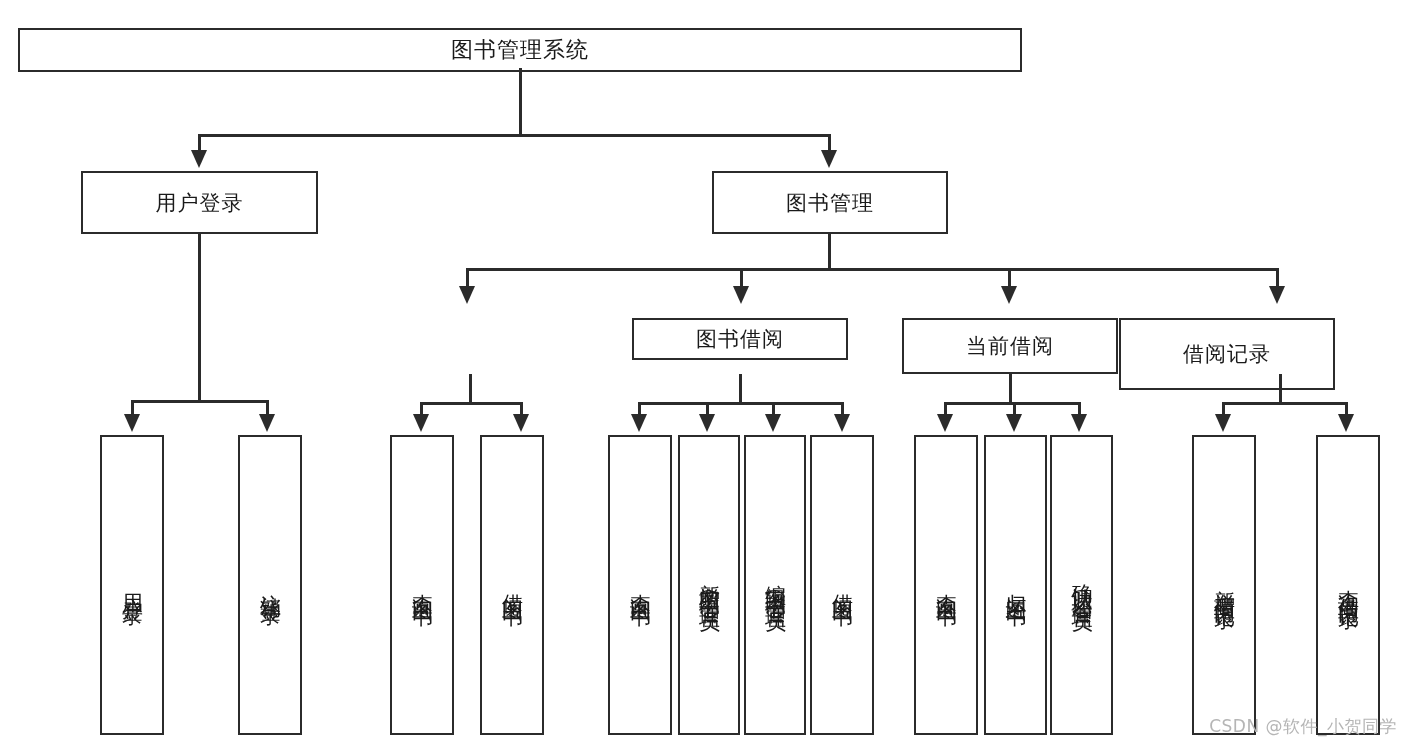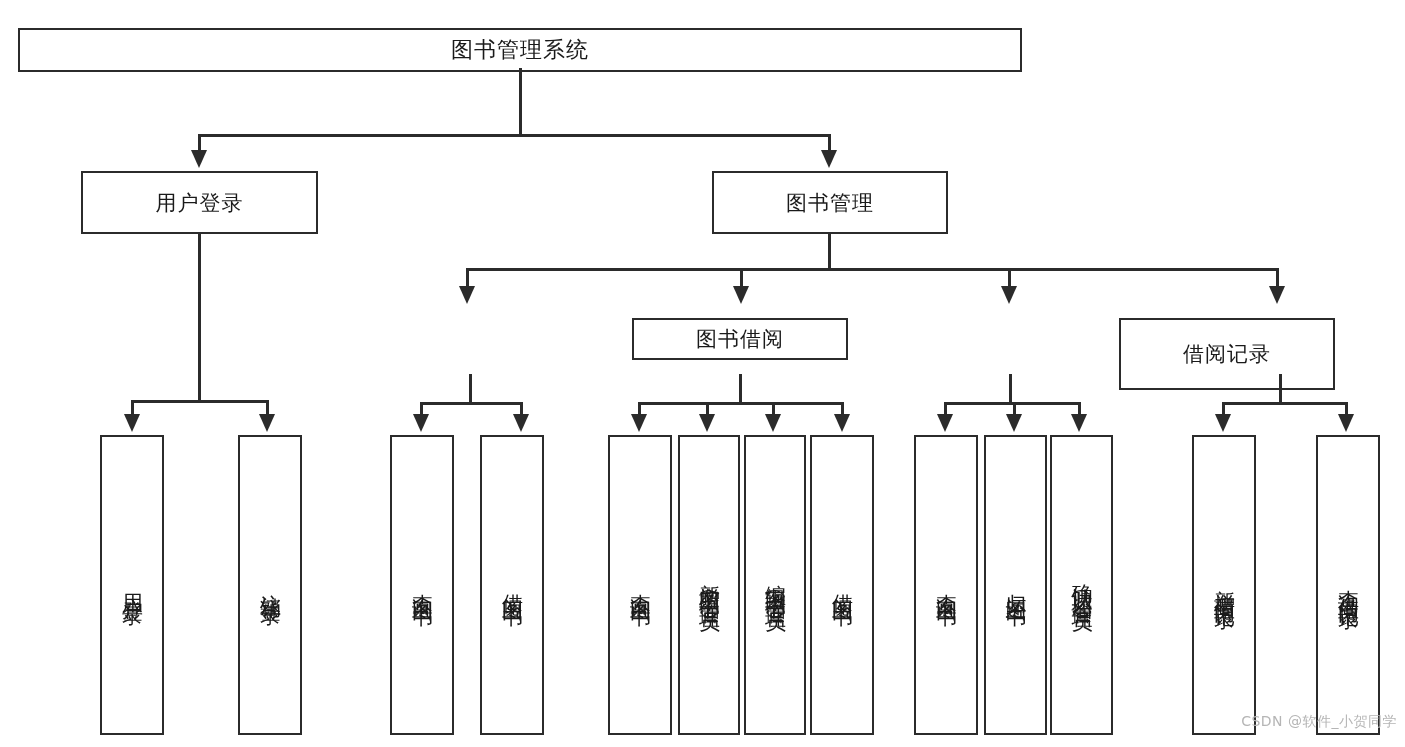--- a/index.html
+++ b/index.html
@@ -53,22 +53,22 @@
     position: absolute;
     width: 0;
     height: 0;
     border-left: 8px solid transparent;
     border-right: 8px solid transparent;
     border-top: 18px solid #2b2b2b;
   }
   .watermark {
     position: absolute;
     right: 8px;
-    bottom: 16px;
-    font-size: 14px;
+    bottom: 9px;
+    font-size: 17px;
     color: #b5b5b5;
     letter-spacing: 0.5px;
     white-space: nowrap;
   }
 </style>
 </head>
 <body>
 
 <div id="canvas">
 
@@ -104,20 +104,23 @@
   <div class="edge v" style="left:1008px; top:268px; height:20px;"></div>
   <div class="edge v" style="left:1276px; top:268px; height:20px;"></div>
   <div class="arrow" style="left:459px; top:286px;"></div>
   <div class="arrow" style="left:733px; top:286px;"></div>
   <div class="arrow" style="left:1001px; top:286px;"></div>
   <div class="arrow" style="left:1269px; top:286px;"></div>
 
   <div class="node h" style="left:632px; top:318px; width:216px; height:42px;">
     <span class="txt">图书借阅</span>
   </div>
+  <div class="node h" style="left:902px; top:318px; width:216px; height:56px;">
+    <span class="txt">当前借阅</span>
+  </div>
   <div class="node h" style="left:1119px; top:318px; width:216px; height:72px;">
     <span class="txt">借阅记录</span>
   </div>
 
   <div class="edge v" style="left:469px; top:374px; width:3px; height:30px;"></div>
   <div class="edge h" style="left:420px; top:402px; width:103px;"></div>
   <div class="edge v" style="left:420px; top:402px; height:14px;"></div>
   <div class="edge v" style="left:520px; top:402px; height:14px;"></div>
   <div class="arrow" style="left:413px; top:414px;"></div>
   <div class="arrow" style="left:513px; top:414px;"></div>

